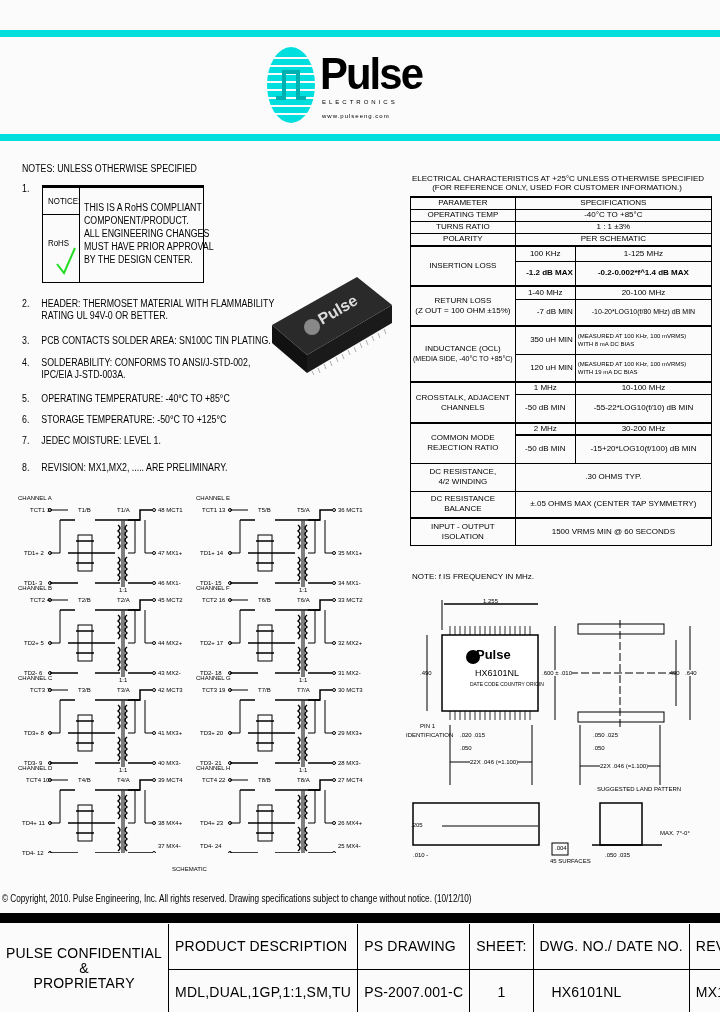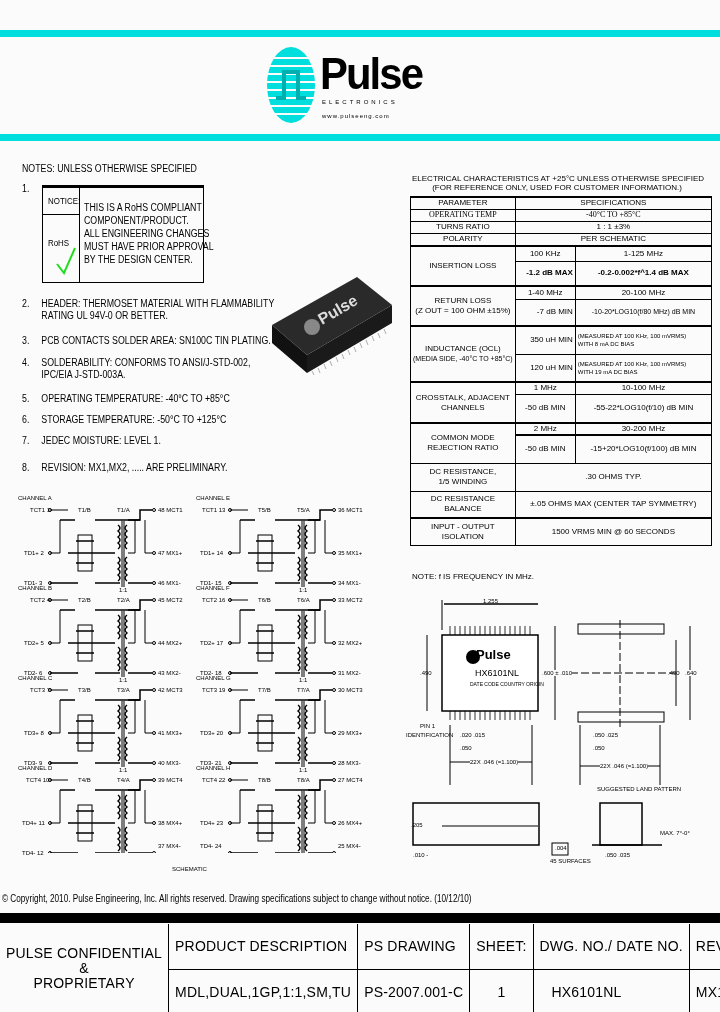--- a/index.html
+++ b/index.html
@@ -121,21 +121,21 @@
   <colgroup>
       <col style="width:99px">
       <col style="width:62px">
       <col style="width:141px">
     </colgroup>
   <tbody>
       <tr style="height:12px;border-top:2px solid #000;">
         <td>PARAMETER</td>
         <td colspan="2">SPECIFICATIONS</td>
       </tr>
-  <tr style="height:12px;font-family:Liberation Serif, serif;">
+  <tr style="height:12px;">
         <td>OPERATING TEMP</td>
         <td colspan="2">-40°C TO +85°C</td>
       </tr>
   <tr style="height:12px;">
         <td>TURNS RATIO</td>
         <td colspan="2">1 : 1 ±3%</td>
       </tr>
   <tr style="height:13px;">
         <td class="thick-b">POLARITY</td>
         <td class="thick-b" colspan="2">PER SCHEMATIC</td>
@@ -199,21 +199,21 @@
         <td class="thick-b">2 MHz</td>
         <td class="thick-b">30-200 MHz</td>
       </tr>
   <tr style="height:28px;">
         <td>-50 dB MIN</td>
         <td>-15+20*LOG10(f/100) dB MIN</td>
       </tr>
   <tr style="height:28px;">
         <td>
           <div>DC RESISTANCE,</div>
-          <div>1/5 WINDING</div>
+          <div>4/2 WINDING</div>
         </td>
         <td colspan="2">.30 OHMS TYP.</td>
       </tr>
   <tr style="height:27px;">
         <td class="thick-b">
           <div>DC RESISTANCE</div>
           <div>BALANCE</div>
         </td>
         <td colspan="2" class="thick-b">±.05 OHMS MAX (CENTER TAP SYMMETRY)</td>
       </tr>

